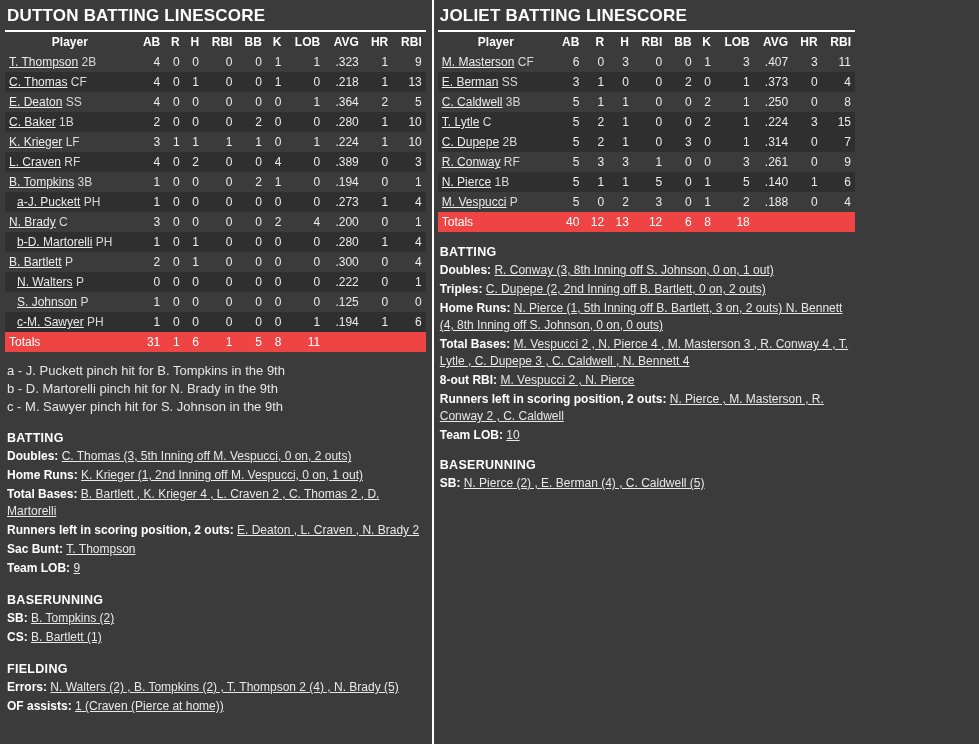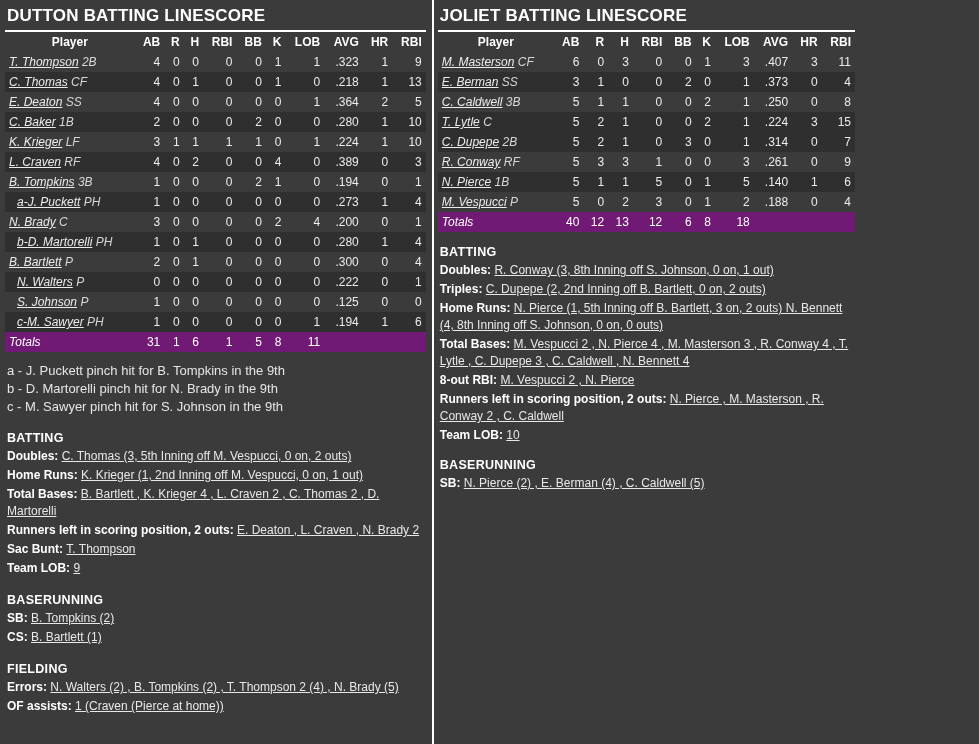--- a/index.html
+++ b/index.html
@@ -59,26 +59,25 @@
   }
   table.lines td {
     padding: 3px 4px 3px 4px;
     text-align: right;
     white-space: nowrap;
     color: #ececec;
   }
   table.lines td.player {
     text-align: left;
     padding-left: 4px;
-    font-style: italic;
   }
   tr.alt td { background: #2f2f2f; }
   tr.norm td { background: #3b3b3b; }
   tr.totals td {
-    background: #701a75;
+    background: #ef4444;
     font-weight: normal;
     color: #ffffff;
   }
   tr.totals td.player { font-weight: normal; }
 
   .pname {
     text-decoration: underline;
     color: #ececec;
   }
   .pos {

